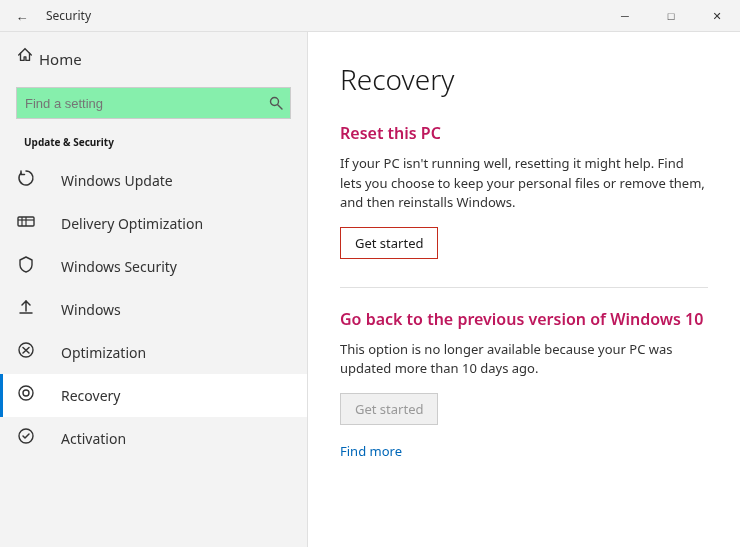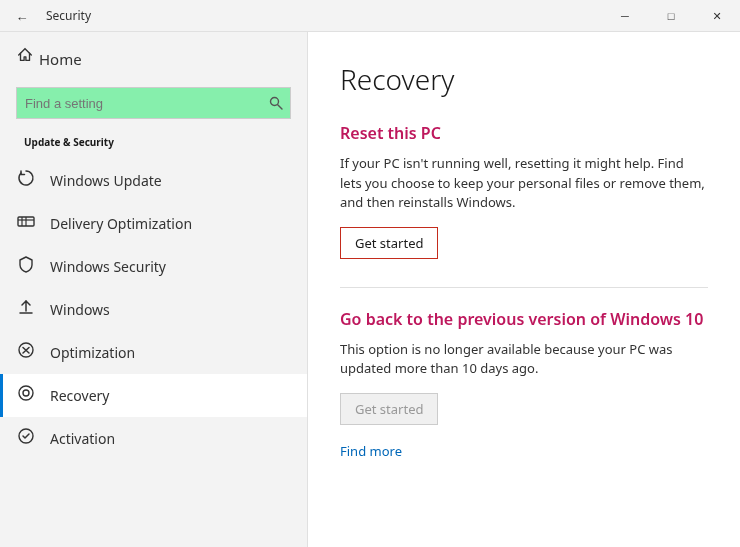--- a/index.html
+++ b/index.html
@@ -127,21 +127,21 @@
       font-size: 10px;
       font-weight: 700;
       padding: 4px 16px 10px 24px;
       color: #1a1a1a;
     }
 
     .sidebar-item {
       display: flex;
       align-items: center;
       padding: 10px 16px;
-      gap: 14px;
+      gap: 25px;
       cursor: pointer;
       font-size: 14px;
       color: #333;
       position: relative;
     }
     .sidebar-item.active {
       background: #fff;
     }
     .sidebar-item.active::before {
       content: '';

